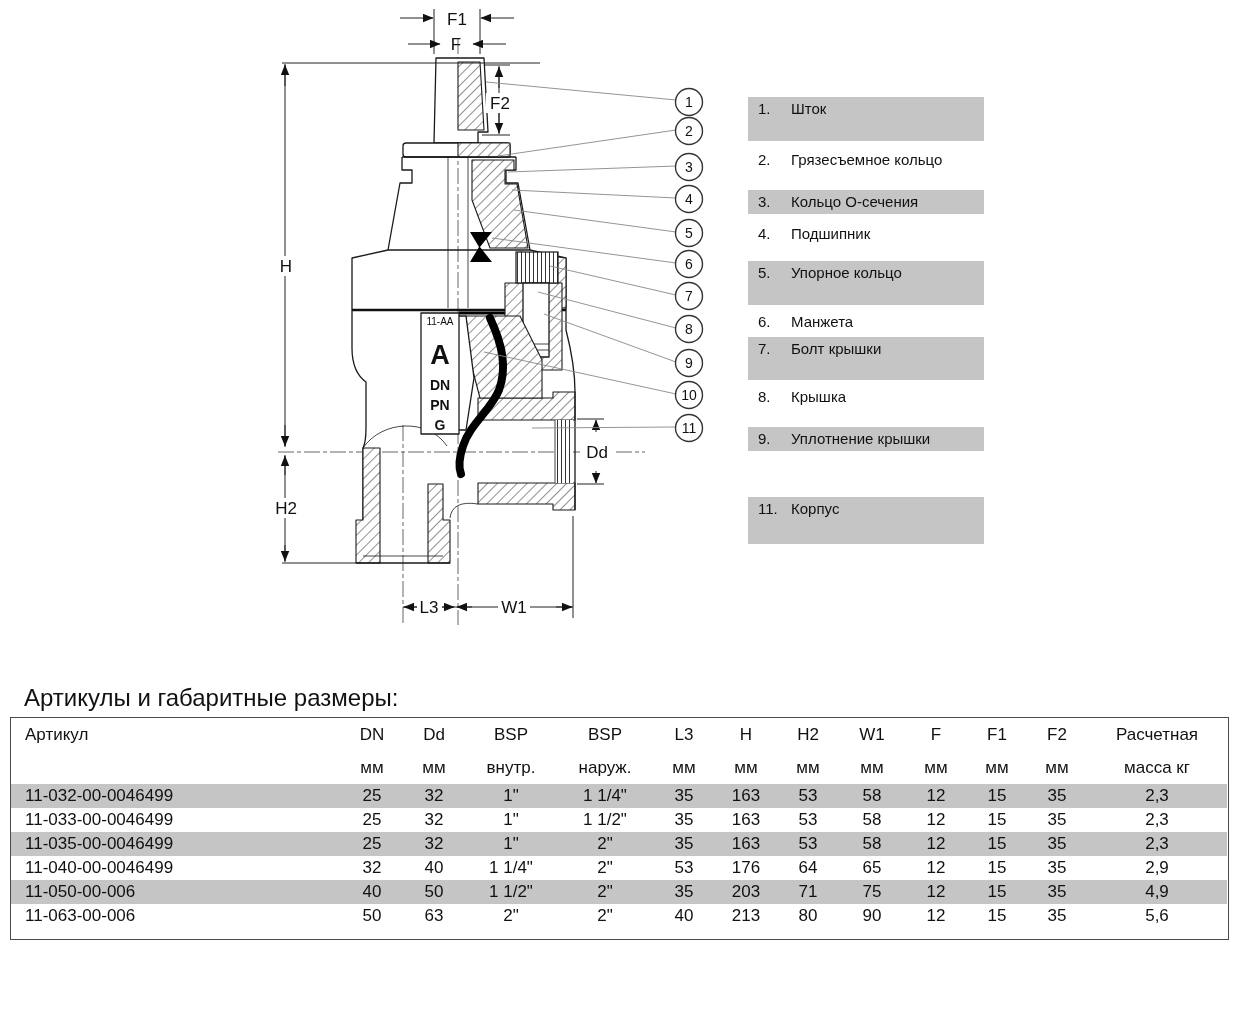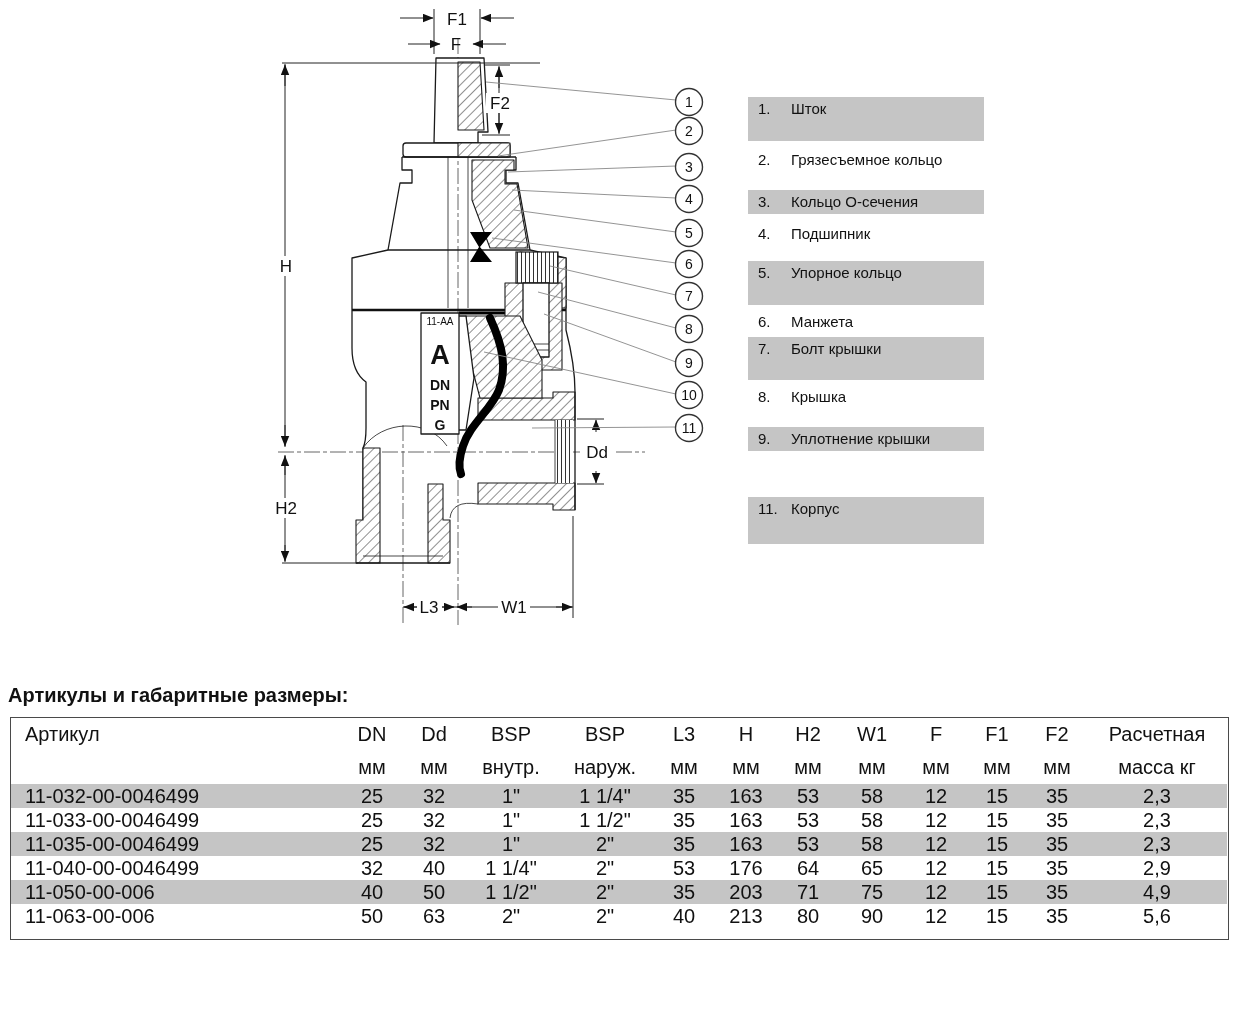--- a/index.html
+++ b/index.html
@@ -21,24 +21,24 @@
   .mark{fill:#111;text-anchor:middle;}
   .bg{fill:#fff;stroke:none;}
   .blk{fill:#000;stroke:none;}
   
   .plist{position:absolute;left:748px;top:97px;width:236px;height:450px;}
   .pitem{position:absolute;left:0;width:236px;display:flex;align-items:flex-start;
          box-sizing:border-box;padding:3px 0 0 10px;font-size:15px;line-height:18px;}
   .pitem .pnum{width:33px;flex:0 0 33px;}
   .shaded{background:#c5c5c5;}
   
-  .tbl-title{position:absolute;left:8px;top:684px;font-size:20px;font-weight:bold;}
+  .tbl-title{position:absolute;left:24px;top:684px;font-size:24px;font-weight:normal;}
   .tbl-box{position:absolute;left:10px;top:717px;width:1217px;border:1.5px solid #4a4a4a;
            background:#fff;padding-bottom:11px;}
-  table{border-collapse:collapse;table-layout:fixed;width:1216px;font-size:20px;}
+  table{border-collapse:collapse;table-layout:fixed;width:1216px;font-size:17px;}
   th{font-weight:normal;text-align:center;height:33px;padding:0;vertical-align:middle;}
   td{text-align:center;height:24px;padding:0;vertical-align:middle;}
   th.art,td.art{text-align:left;padding-left:14px;}
   tr.shadedrow{background:#c5c5c5;}
 </style>
 </head>
 <body>
 
 <div class="page">
 

